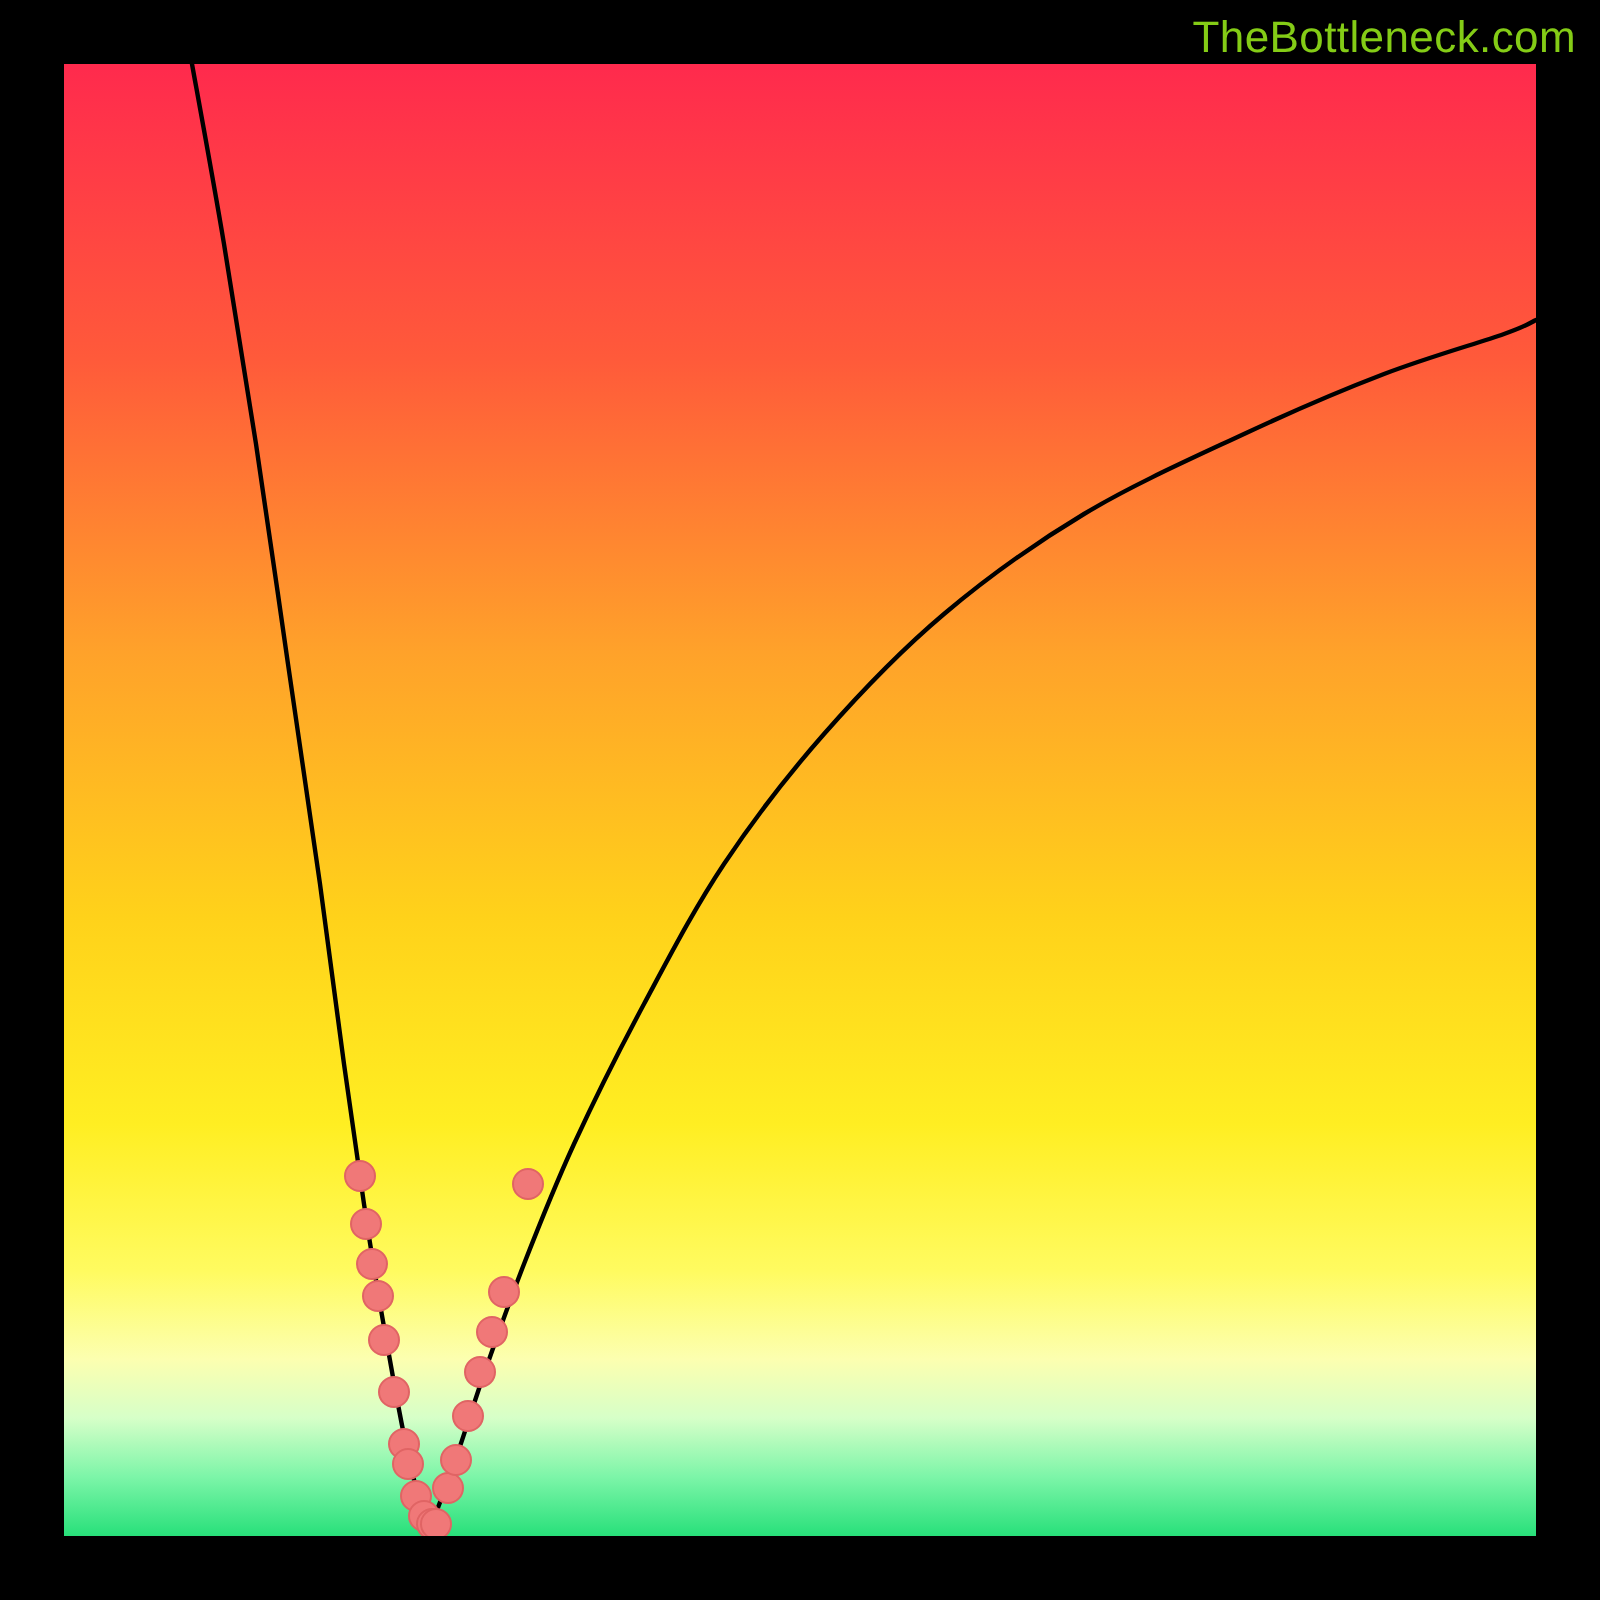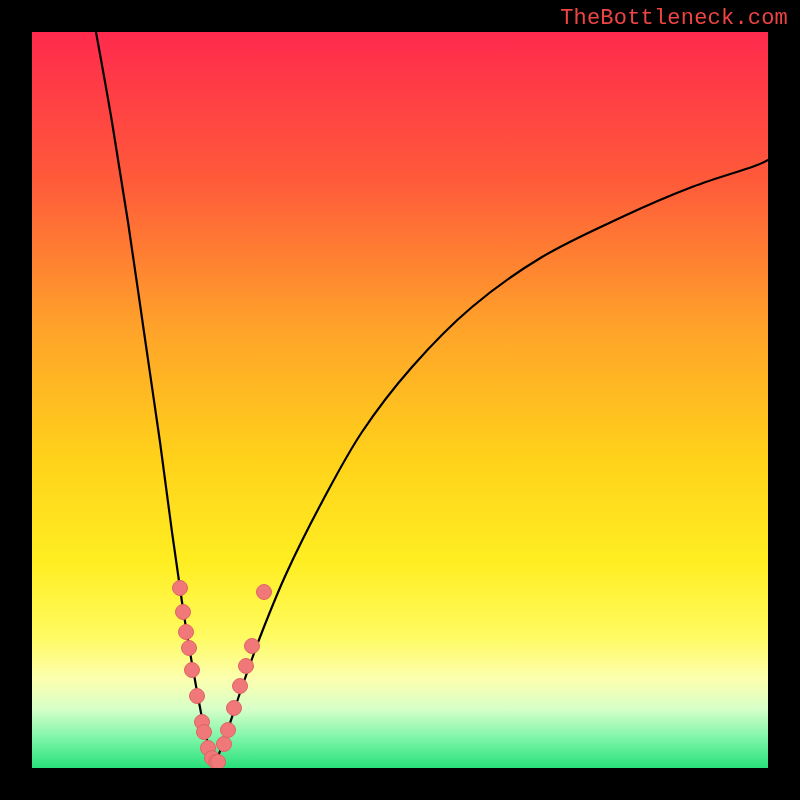--- a/index.html
+++ b/index.html
@@ -26,25 +26,24 @@
     overflow: hidden;
   }
   .gradient-bg {
     position: absolute;
     inset: 0;
   }
   .watermark {
     position: absolute;
     top: 6px;
     right: 12px;
-    color: #ef4444;
+    color: #84cc16;
     font-size: 22px;
     letter-spacing: 0.2px;
     font-weight: 400;
-    font-family: Liberation Mono, monospace;
   }
   svg.curve-layer {
     position: absolute;
     inset: 0;
   }
   .dot {
     fill: #f07878;
     stroke: #e06464;
     stroke-width: 1;
   }

